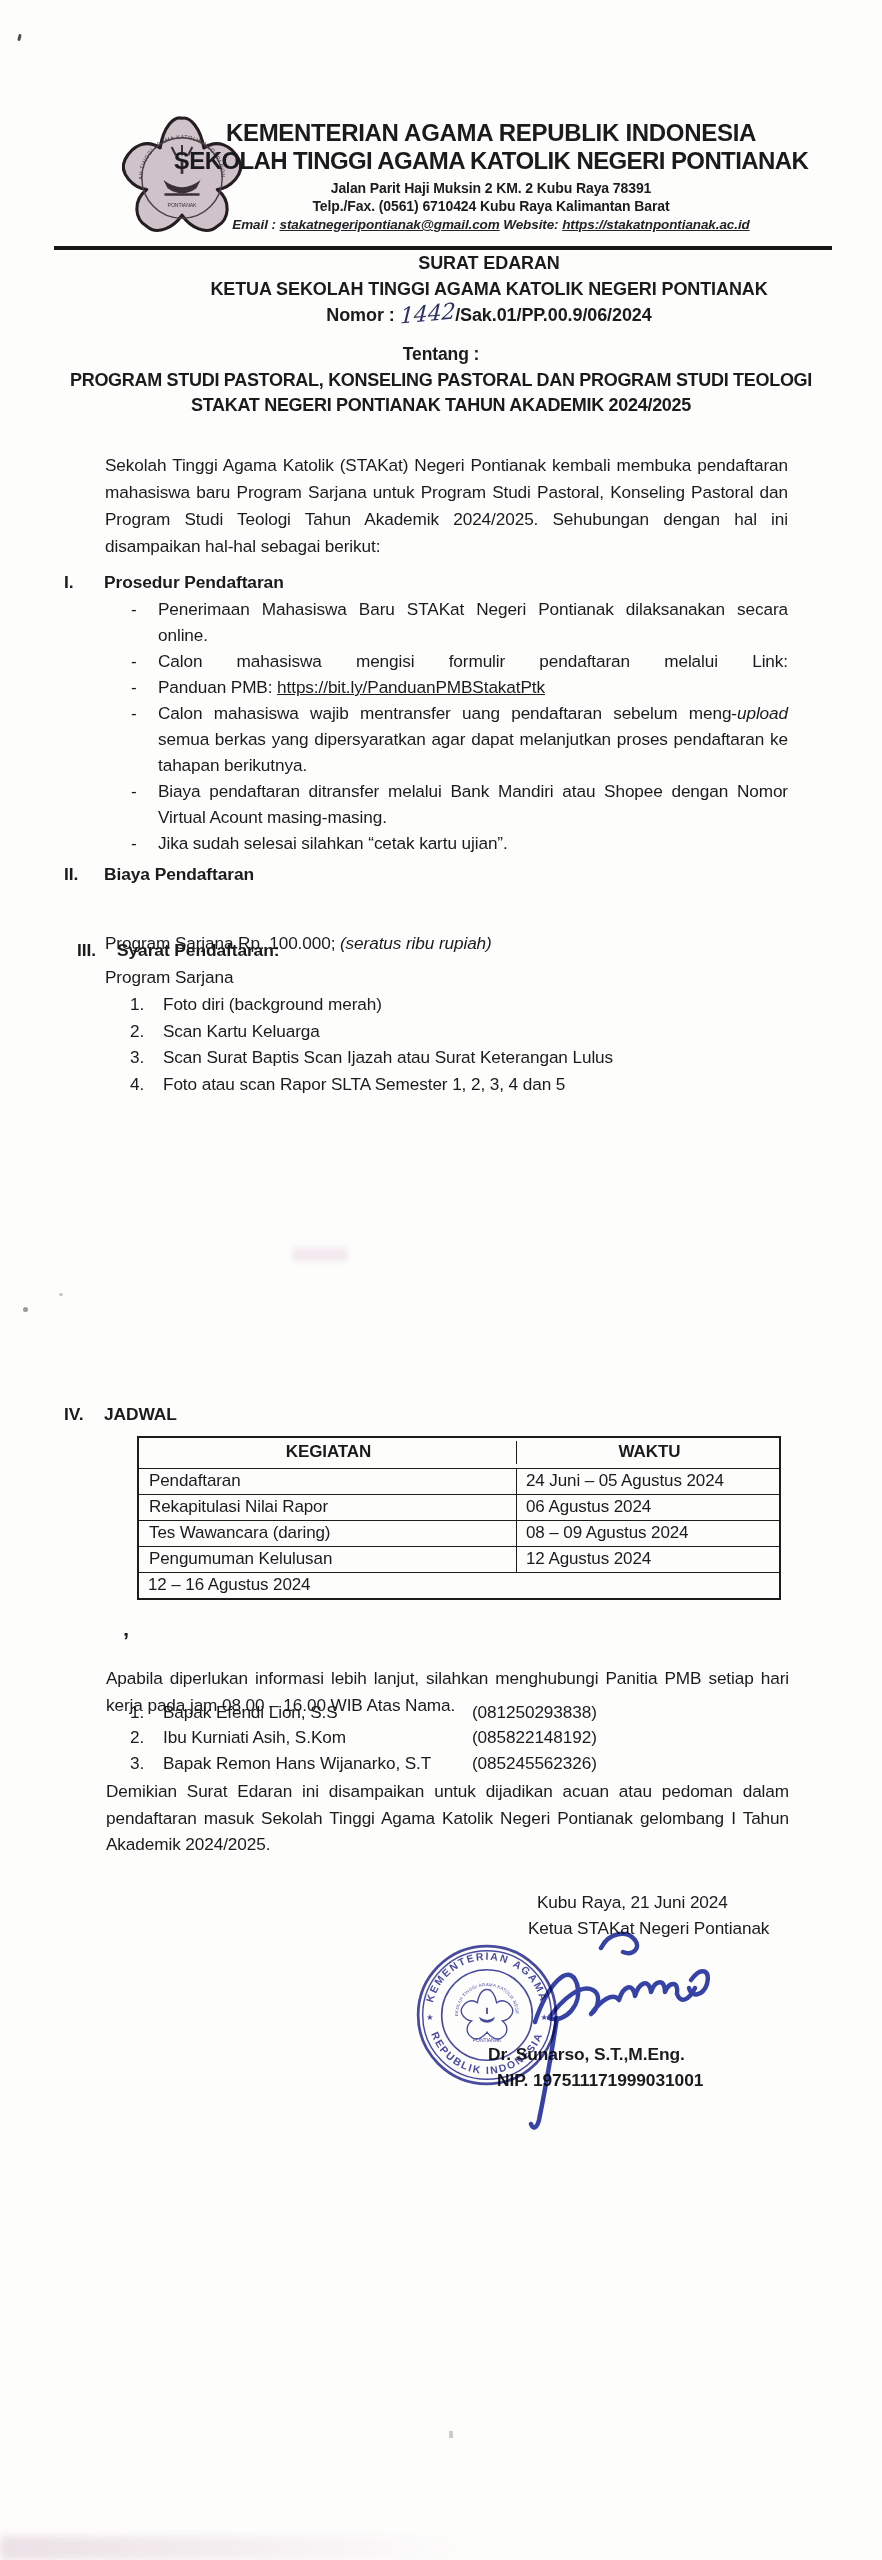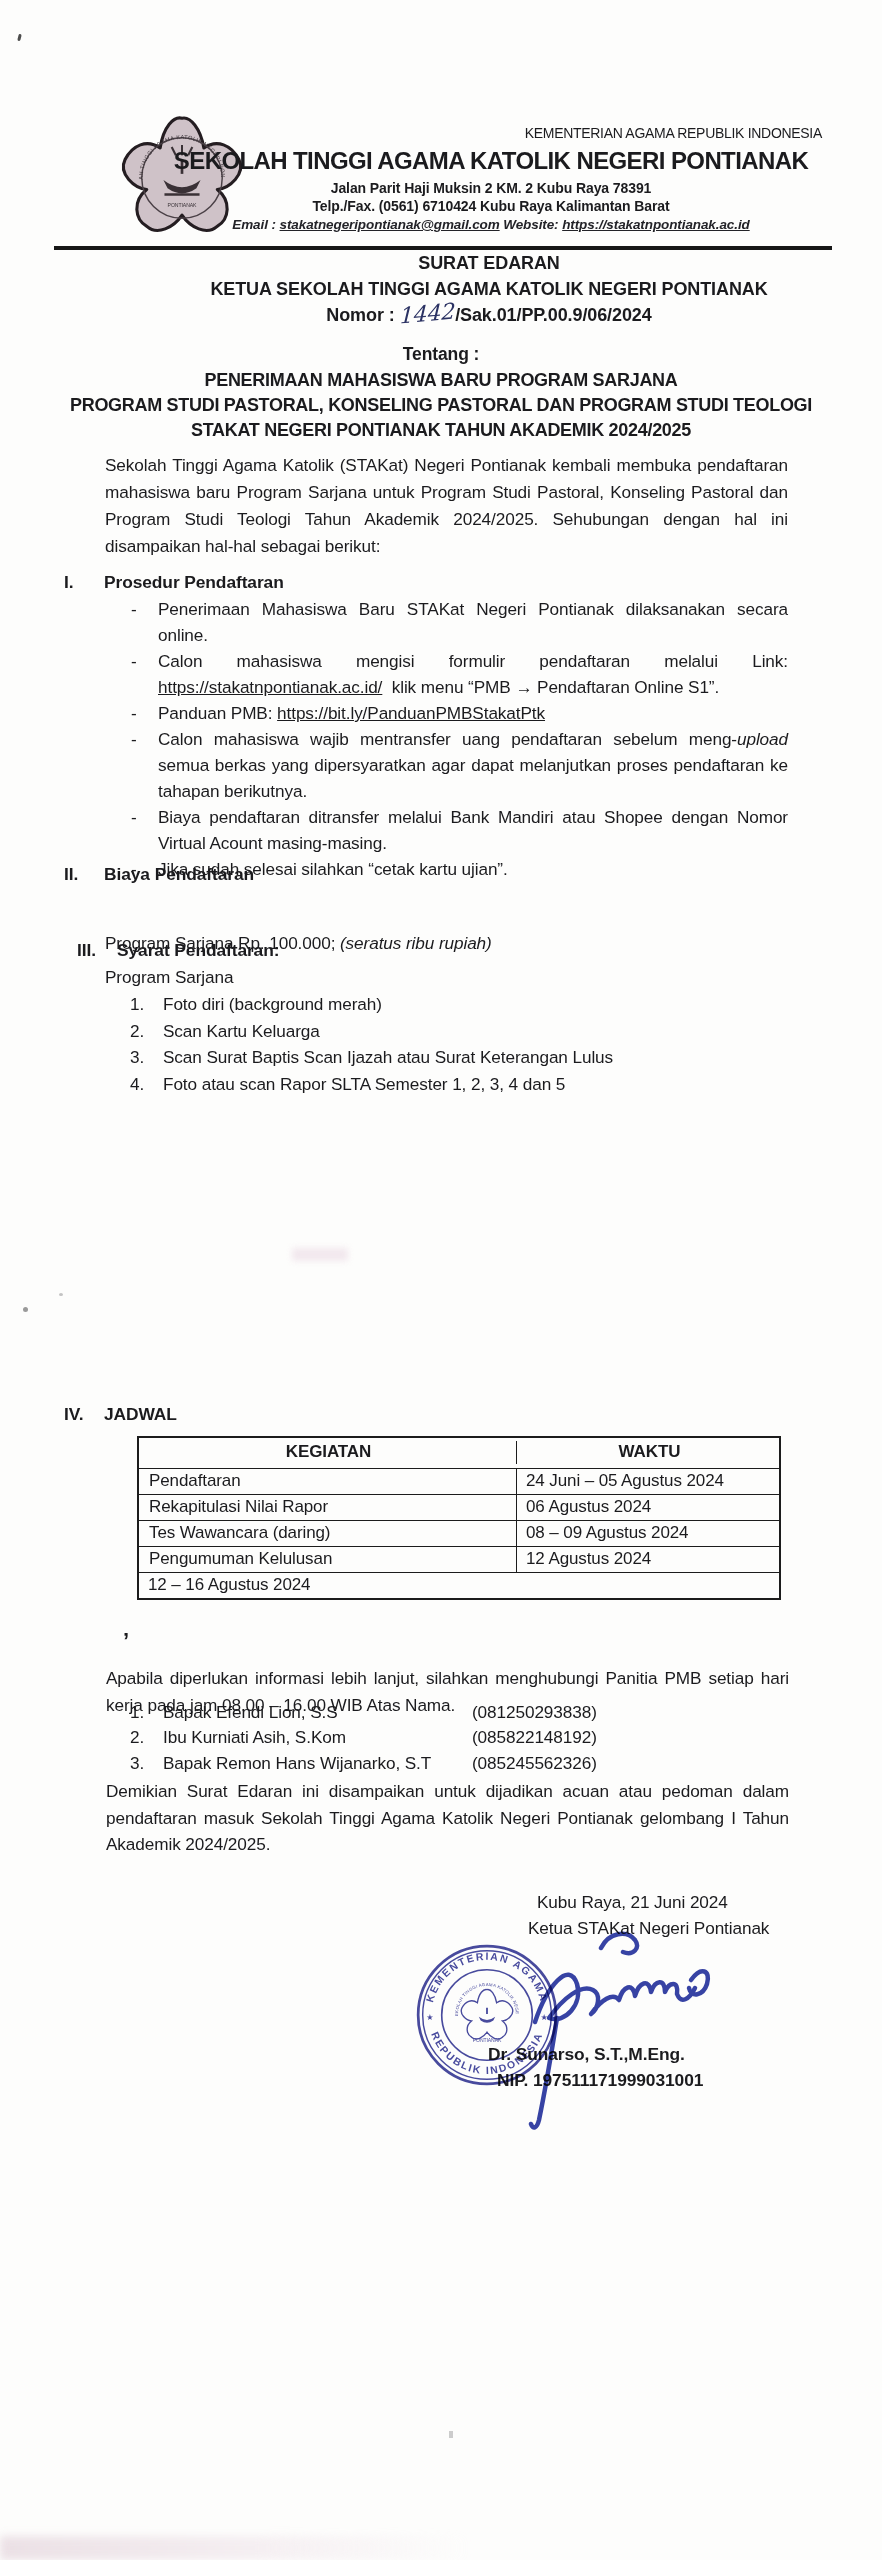--- a/index.html
+++ b/index.html
@@ -9,21 +9,21 @@
     letter-spacing:-0.1px;
   }
   .abs{position:absolute;}
   .ws{white-space:pre-wrap;}
   .i{font-style:italic;}
   .u{text-decoration:underline;}
 
   
   .hdr-logo{top:114px;left:116px;width:132px;height:128px;}
   .hdr-text{top:120px;left:160px;width:662px;text-align:center;}
-  .hdr-ministry{font-size:14px;font-weight:400;letter-spacing:-0.3px;line-height:26px;text-align:right;}
+  .hdr-ministry{font-size:24px;font-weight:700;letter-spacing:-0.3px;line-height:26px;}
   .hdr-inst{font-size:24px;font-weight:700;letter-spacing:-0.6px;line-height:30px;}
   .hdr-addr{font-size:14px;font-weight:700;line-height:18px;margin-top:3px;}
   .hdr-phone{font-size:14px;font-weight:700;line-height:18px;}
   .hdr-email{font-size:13.5px;font-weight:700;font-style:italic;line-height:19px;color:#232328;}
   .rule{top:246px;left:54px;width:778px;height:4px;background:#171717;}
 
   
   .se-block{top:250px;left:0;width:882px;text-align:center;font-size:18px;line-height:26px;font-weight:700;padding-left:48px;}
   .nomor-line{font-weight:600;}
   .hand{
@@ -127,41 +127,39 @@
   <div class="abs rule"></div>
 
   <div class="abs se-block">
     <div>SURAT EDARAN</div>
     <div>KETUA SEKOLAH TINGGI AGAMA KATOLIK NEGERI PONTIANAK</div>
     <div class="nomor-line"><span class="ws">Nomor : </span><span class="hand">1442</span><span class="ws">/Sak.01/PP.00.9/06/2024</span></div>
   </div>
 
   <div class="abs tentang">Tentang :</div>
   <div class="abs subject">
-    <div>PENERIMAAN MAHASISWA BARU PROGRAM SARJANA</div>
     <div>PROGRAM STUDI PASTORAL, KONSELING PASTORAL DAN PROGRAM STUDI TEOLOGI</div>
     <div>STAKAT NEGERI PONTIANAK TAHUN AKADEMIK 2024/2025</div>
   </div>
 
   <div class="abs intro">Sekolah Tinggi Agama Katolik (STAKat) Negeri Pontianak kembali membuka pendaftaran mahasiswa baru Program Sarjana untuk Program Studi Pastoral, Konseling Pastoral dan Program Studi Teologi Tahun Akademik 2024/2025. Sehubungan dengan hal ini disampaikan hal-hal sebagai berikut:</div>
 
   <div class="abs sec-head sec1-head">
     <span class="numeral">I.</span>
     <span>Prosedur Pendaftaran</span>
   </div>
   <div class="abs sec1-items">
     <div class="ditem">
       <span class="dash">-</span>
       <span class="dtext">Penerimaan Mahasiswa Baru STAKat Negeri Pontianak dilaksanakan secara online.</span>
     </div>
     <div class="ditem">
       <span class="dash">-</span>
       <span class="dtext">
         <span class="force-just" style="display:block;">Calon mahasiswa mengisi formulir pendaftaran melalui Link:</span>
-        <span style="display:block;"><span class="u ws">https://stakatnpontianak.ac.id/</span><span class="ws">  klik menu “PMB → Pendaftaran Online S1”.</span></span>
       </span>
     </div>
     <div class="ditem">
       <span class="dash">-</span>
       <span class="dtext"><span class="ws">Panduan PMB: </span><span class="u ws">https://bit.ly/PanduanPMBStakatPtk</span></span>
     </div>
     <div class="ditem">
       <span class="dash">-</span>
       <span class="dtext"><span class="ws">Calon mahasiswa wajib mentransfer uang pendaftaran sebelum meng-</span><span class="i ws">upload</span><span class="ws"> semua berkas yang dipersyaratkan agar dapat melanjutkan proses pendaftaran ke tahapan berikutnya.</span></span>
     </div>

